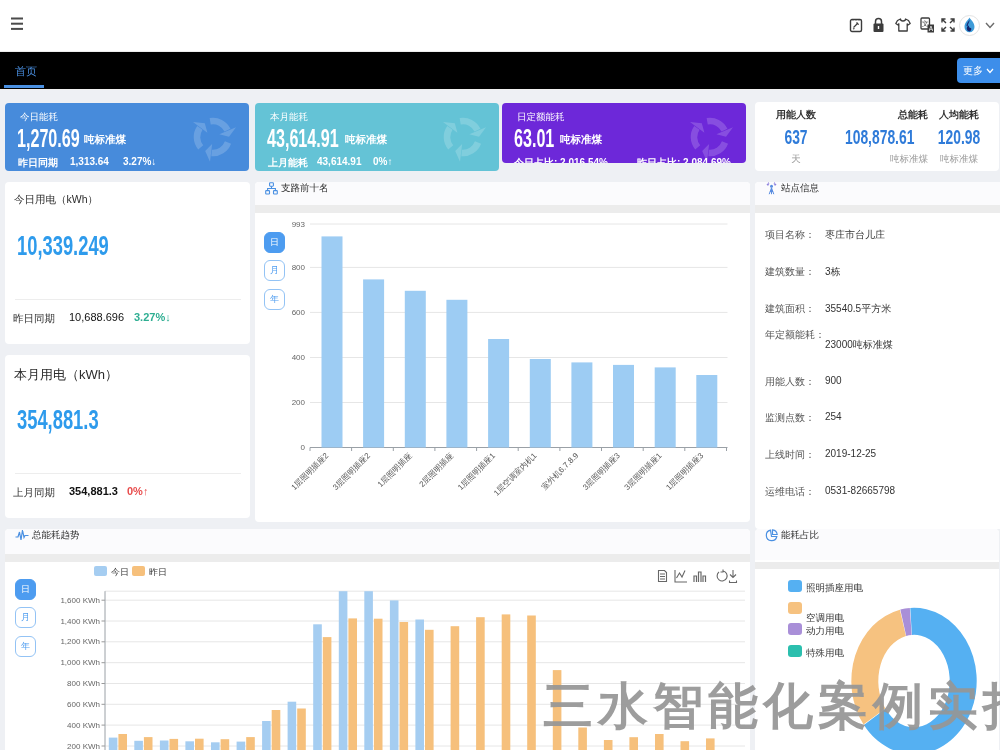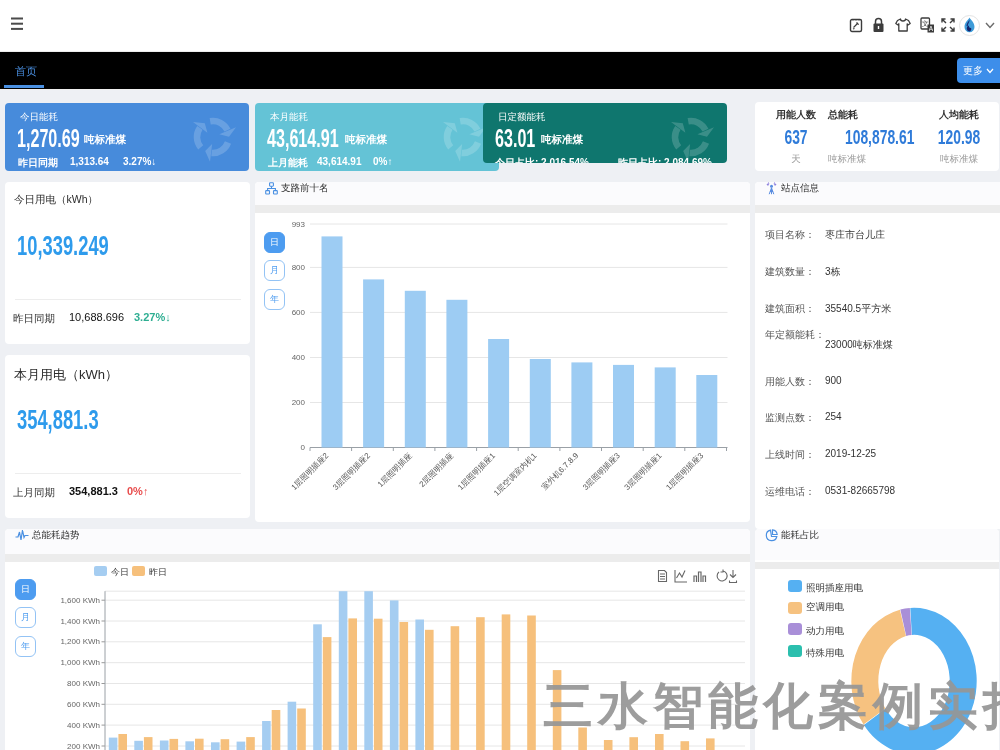--- a/index.html
+++ b/index.html
@@ -98,42 +98,42 @@
       <path d="M 13.7 36.3 A 16 16 0 0 1 12.9 16.8" fill="none" stroke="#fff" stroke-width="6.5"></path>
       <path d="M 6.0 11.0 L 20.4 21.8 L 17.8 12.3 Z" fill="#fff"></path>
     </svg>
   <div class="abs" style="left:15px;top:8px;font-size:9.5px">本月能耗</div>
   <div class="abs" style="left:12px;top:22px;font-size:26px;line-height:1;font-weight:bold;transform:scaleX(0.62);transform-origin:0 0">43,614.91</div>
     <div class="abs" style="left:90px;top:30px;font-size:10.5px;font-weight:bold">吨标准煤</div>
   <div class="abs" style="left:13px;top:53px;font-size:10px;font-weight:bold">上月能耗</div>
     <div class="abs" style="left:62px;top:53px;font-size:10px;font-weight:bold">43,614.91</div>
     <div class="abs" style="left:118px;top:53px;font-size:10px;font-weight:bold">0%↑</div>
 </div>
-<div class="card" style="left:483px;top:103px;width:244px;height:60px;background:#0f766e;color:#fff;overflow:hidden">
+<div class="card" style="left:502px;top:103px;width:244px;height:60px;background:#6d28d9;color:#fff;overflow:hidden">
   <svg class="abs" style="right:10px;top:8px;opacity:.18" width="52" height="52" viewBox="0 0 52 52">
       <path d="M 23.2 10.2 A 16 16 0 0 1 40.5 19.2" fill="none" stroke="#fff" stroke-width="6.5"></path>
       <path d="M 49.0 16.2 L 32.4 23.3 L 42.0 25.7 Z" fill="#fff"></path>
       <path d="M 41.0 31.5 A 16 16 0 0 1 24.6 41.9" fill="none" stroke="#fff" stroke-width="6.5"></path>
       <path d="M 23.0 50.8 L 25.1 32.9 L 18.2 40.0 Z" fill="#fff"></path>
       <path d="M 13.7 36.3 A 16 16 0 0 1 12.9 16.8" fill="none" stroke="#fff" stroke-width="6.5"></path>
       <path d="M 6.0 11.0 L 20.4 21.8 L 17.8 12.3 Z" fill="#fff"></path>
     </svg>
   <div class="abs" style="left:15px;top:8px;font-size:9.5px">日定额能耗</div>
   <div class="abs" style="left:12px;top:22px;font-size:26px;line-height:1;font-weight:bold;transform:scaleX(0.62);transform-origin:0 0">63.01</div>
     <div class="abs" style="left:58px;top:30px;font-size:10.5px;font-weight:bold">吨标准煤</div>
   <div class="abs" style="left:12px;top:53px;font-size:10px;font-weight:bold">今日占比: 2,016.54%</div>
   <div class="abs" style="left:135px;top:53px;font-size:10px;font-weight:bold">昨日占比: 2,084.69%</div>
 </div>
 <div class="card white" style="left:755px;top:102px;width:244px;height:69px">
   <div class="abs" style="left:4px;top:6px;width:74px;text-align:center">
     <div style="font-size:10px;color:#333;font-weight:bold">用能人数</div>
     <div style="font-size:21px;color:#2f7bd9;font-weight:bold;margin-top:1.5px;line-height:1.2;transform:scaleX(0.66)">637</div>
     <div style="font-size:9.5px;color:#9a9a9a;margin-top:4px">天</div>
   </div>
-  <div class="abs" style="left:73px;top:6px;width:100px;text-align:left">
+  <div class="abs" style="left:73px;top:6px;width:100px;text-align:right">
     <div style="font-size:10px;color:#333;font-weight:bold">总能耗</div>
     <div style="font-size:21px;color:#2f7bd9;font-weight:bold;margin-top:1.5px;line-height:1.2;transform:scaleX(0.66)">108,878.61</div>
     <div style="font-size:9.5px;color:#9a9a9a;margin-top:4px">吨标准煤</div>
   </div>
   <div class="abs" style="left:167px;top:6px;width:74px;text-align:center">
     <div style="font-size:10px;color:#333;font-weight:bold">人均能耗</div>
     <div style="font-size:21px;color:#2f7bd9;font-weight:bold;margin-top:1.5px;line-height:1.2;transform:scaleX(0.66)">120.98</div>
     <div style="font-size:9.5px;color:#9a9a9a;margin-top:4px">吨标准煤</div>
   </div>
 </div>
@@ -344,21 +344,21 @@
     <svg width="13" height="13" viewBox="0 0 13 13">
       <path d="M5.5 1.2 A5.3 5.3 0 1 0 11.8 7.5 L6.5 7.5 Z" fill="none" stroke="#4a90e2" stroke-width="1.2"></path>
       <path d="M7.5 0.8 A5.3 5.3 0 0 1 12.2 5.5 L7.5 5.5 Z" fill="none" stroke="#4a90e2" stroke-width="1.2"></path>
     </svg>
     <span class="t">能耗占比</span>
   </div>
   <div class="pstrip" style="top:32.5px"></div>
   <div class="abs" style="left:33px;top:51px;width:14px;height:12px;border-radius:3px;background:#55b0f2"></div>
   <div class="abs" style="left:51px;top:53px;font-size:9.5px;color:#333">照明插座用电</div>
   <div class="abs" style="left:33px;top:73px;width:14px;height:12px;border-radius:3px;background:#f6c280"></div>
-  <div class="abs" style="left:51px;top:72px;font-size:9.5px;color:#333">空调用电</div>
+  <div class="abs" style="left:51px;top:83px;font-size:9.5px;color:#333">空调用电</div>
   <div class="abs" style="left:33px;top:94px;width:14px;height:12px;border-radius:3px;background:#a98fd8"></div>
   <div class="abs" style="left:51px;top:96px;font-size:9.5px;color:#333">动力用电</div>
   <div class="abs" style="left:33px;top:116px;width:14px;height:12px;border-radius:3px;background:#2bbfae"></div>
   <div class="abs" style="left:51px;top:118px;font-size:9.5px;color:#333">特殊用电</div>
   <svg class="abs" style="left:0;top:0" width="244" height="224" viewBox="0 0 244 224">
     <g transform="translate(159,152)">
       <path d="M -3.72 -73.07 A 62.7 73.2 0 1 1 -50.07 44.05 L -28.51 27.80 A 35.7 46.2 0 1 0 -2.12 -46.12 Z" fill="#55b0f2"></path>
         <path d="M -50.47 43.44 A 62.7 73.2 0 0 1 -14.10 -71.32 L -8.03 -45.02 A 35.7 46.2 0 0 0 -28.73 27.42 Z" fill="#f6c280"></path>
         <path d="M -13.68 -71.44 A 62.7 73.2 0 0 1 -4.16 -73.04 L -2.37 -46.10 A 35.7 46.2 0 0 0 -7.79 -45.09 Z" fill="#a98fd8"></path>
     </g>

